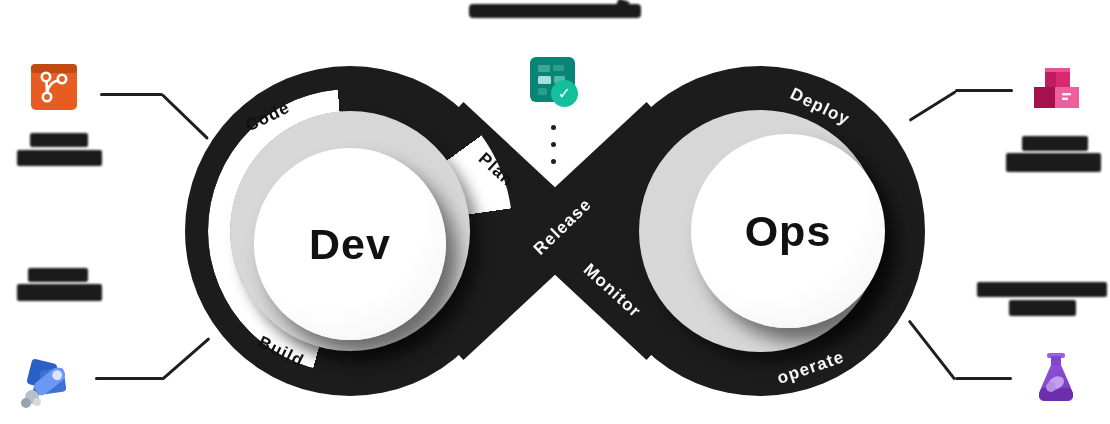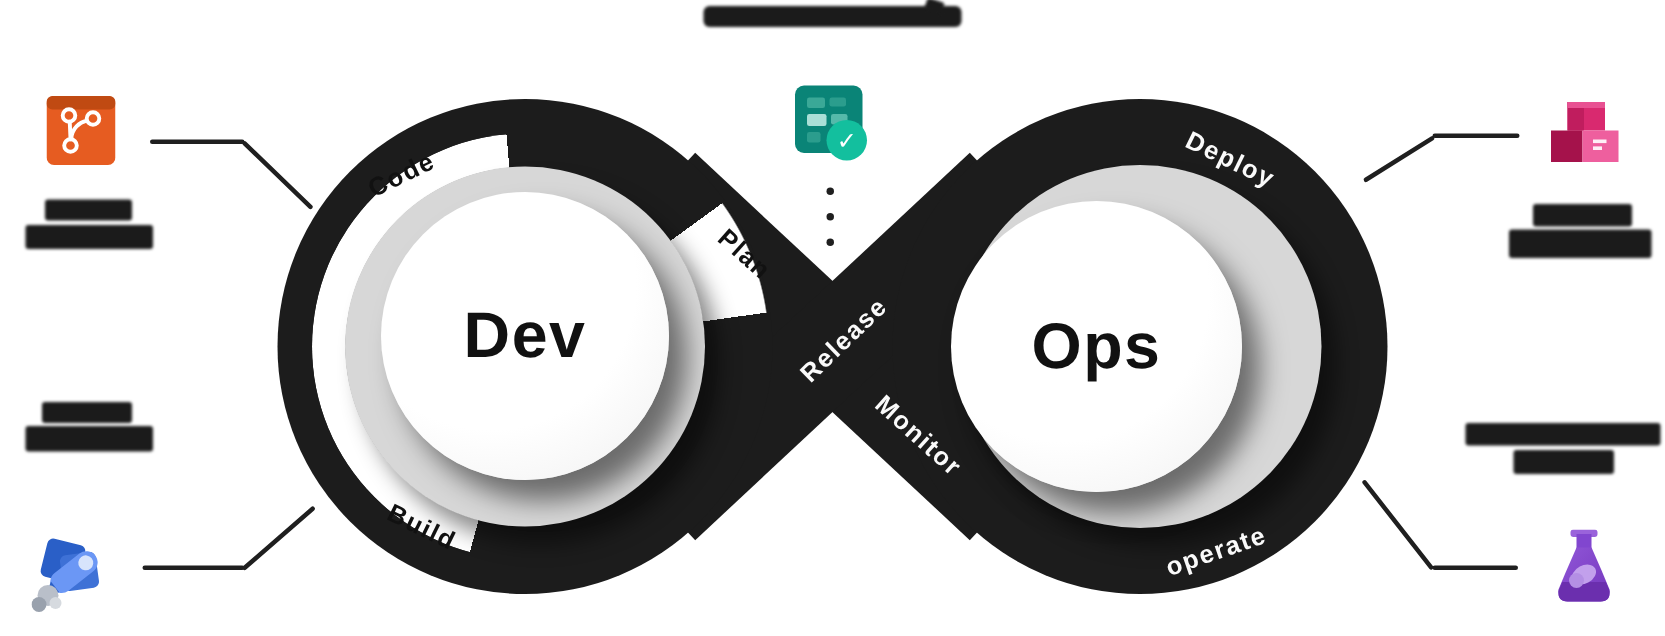--- a/index.html
+++ b/index.html
@@ -29,22 +29,22 @@
 
   .gray-ring{position:absolute;border-radius:50%;background:#d7d7d7;
     box-shadow:10px 12px 14px rgba(0,0,0,.45);}
   #gray-left{left:230px;top:111px;width:240px;height:240px;}
   #gray-right{left:639px;top:110px;width:242px;height:242px;}
 
   .inner-circle{position:absolute;border-radius:50%;
     background:radial-gradient(circle at 38% 32%,#ffffff 55%,#efefef 100%);
     box-shadow:12px 14px 18px rgba(0,0,0,.5);
     display:flex;align-items:center;justify-content:center;}
-  #inner-left{left:254px;top:128px;width:192px;height:192px;}
-  #inner-right{left:634px;top:134px;width:194px;height:194px;justify-content:center;}
+  #inner-left{left:254px;top:148px;width:192px;height:192px;}
+  #inner-right{left:691px;top:134px;width:194px;height:194px;justify-content:center;}
   .core-label{font-size:43px;font-weight:800;color:#111;letter-spacing:1px;}
 
   
   .stage-label{position:absolute;font-size:17px;font-weight:600;letter-spacing:1.2px;
     transform:translate(-50%,-50%) rotate(var(--r));white-space:nowrap;}
   .black-label{color:#111;}
   .white-label{color:#fafafa;}
   #lbl-code   {left:268px;top:117px;--r:-26deg;}
   #lbl-plan   {left:496px;top:170px;--r:42deg;}
   #lbl-build  {left:281px;top:352px;--r:26deg;}

